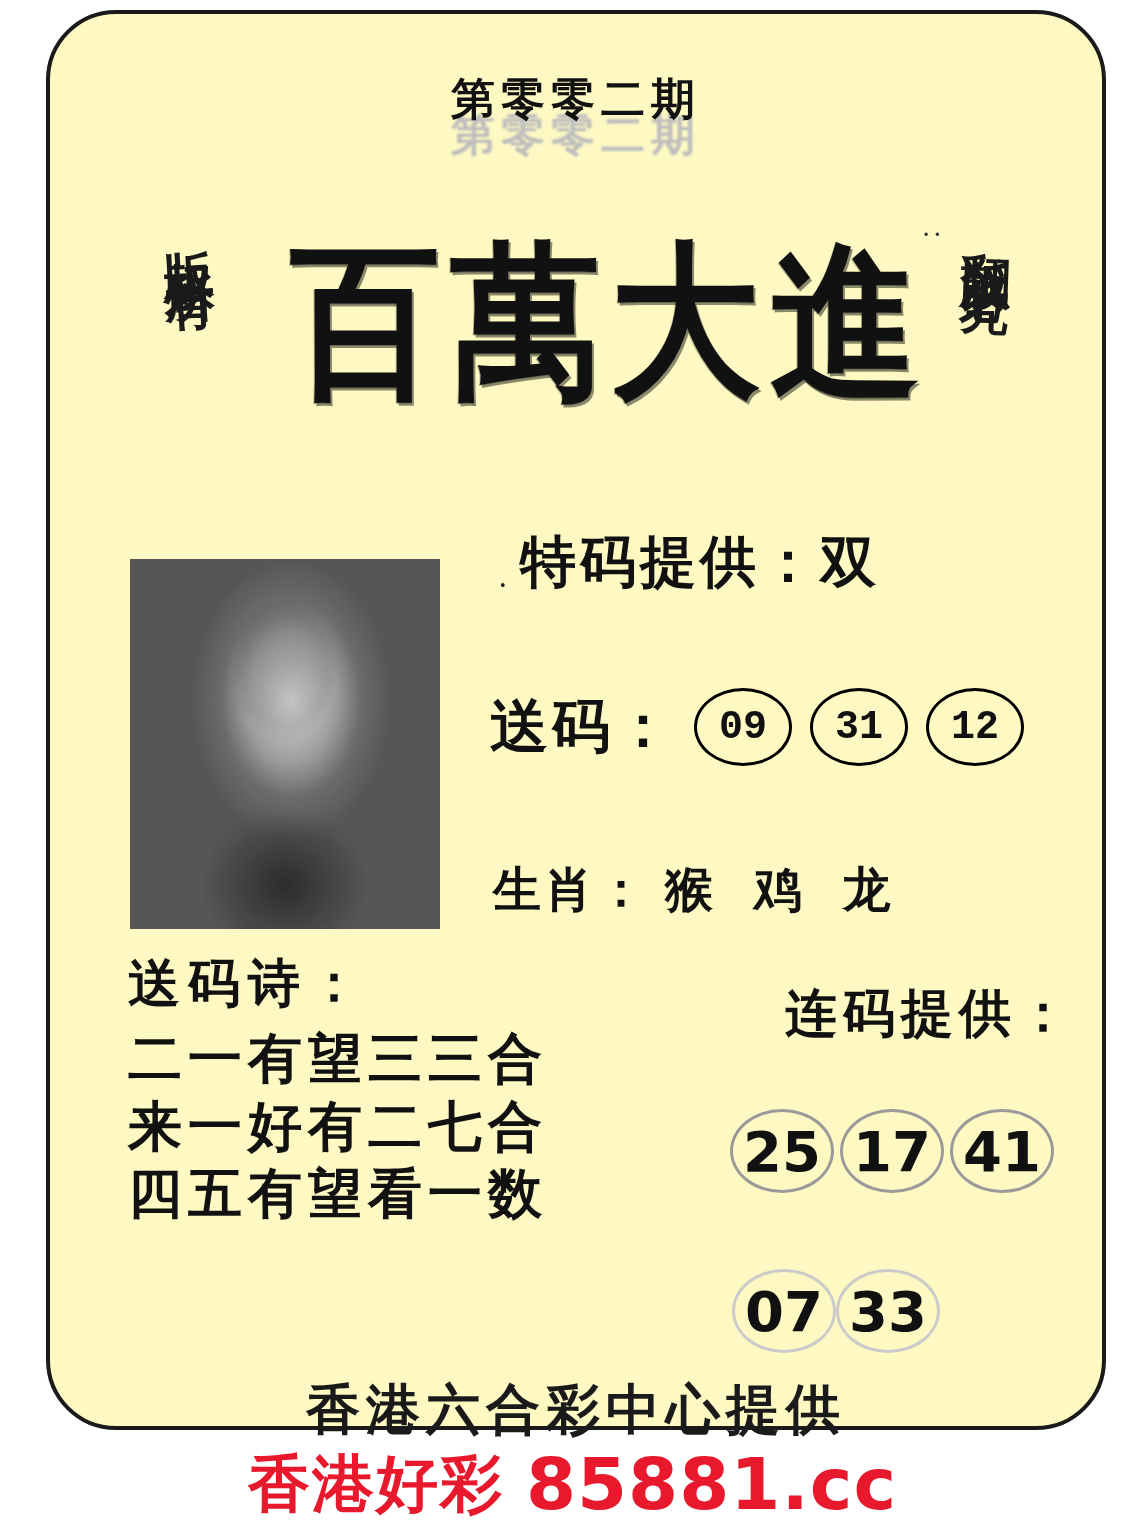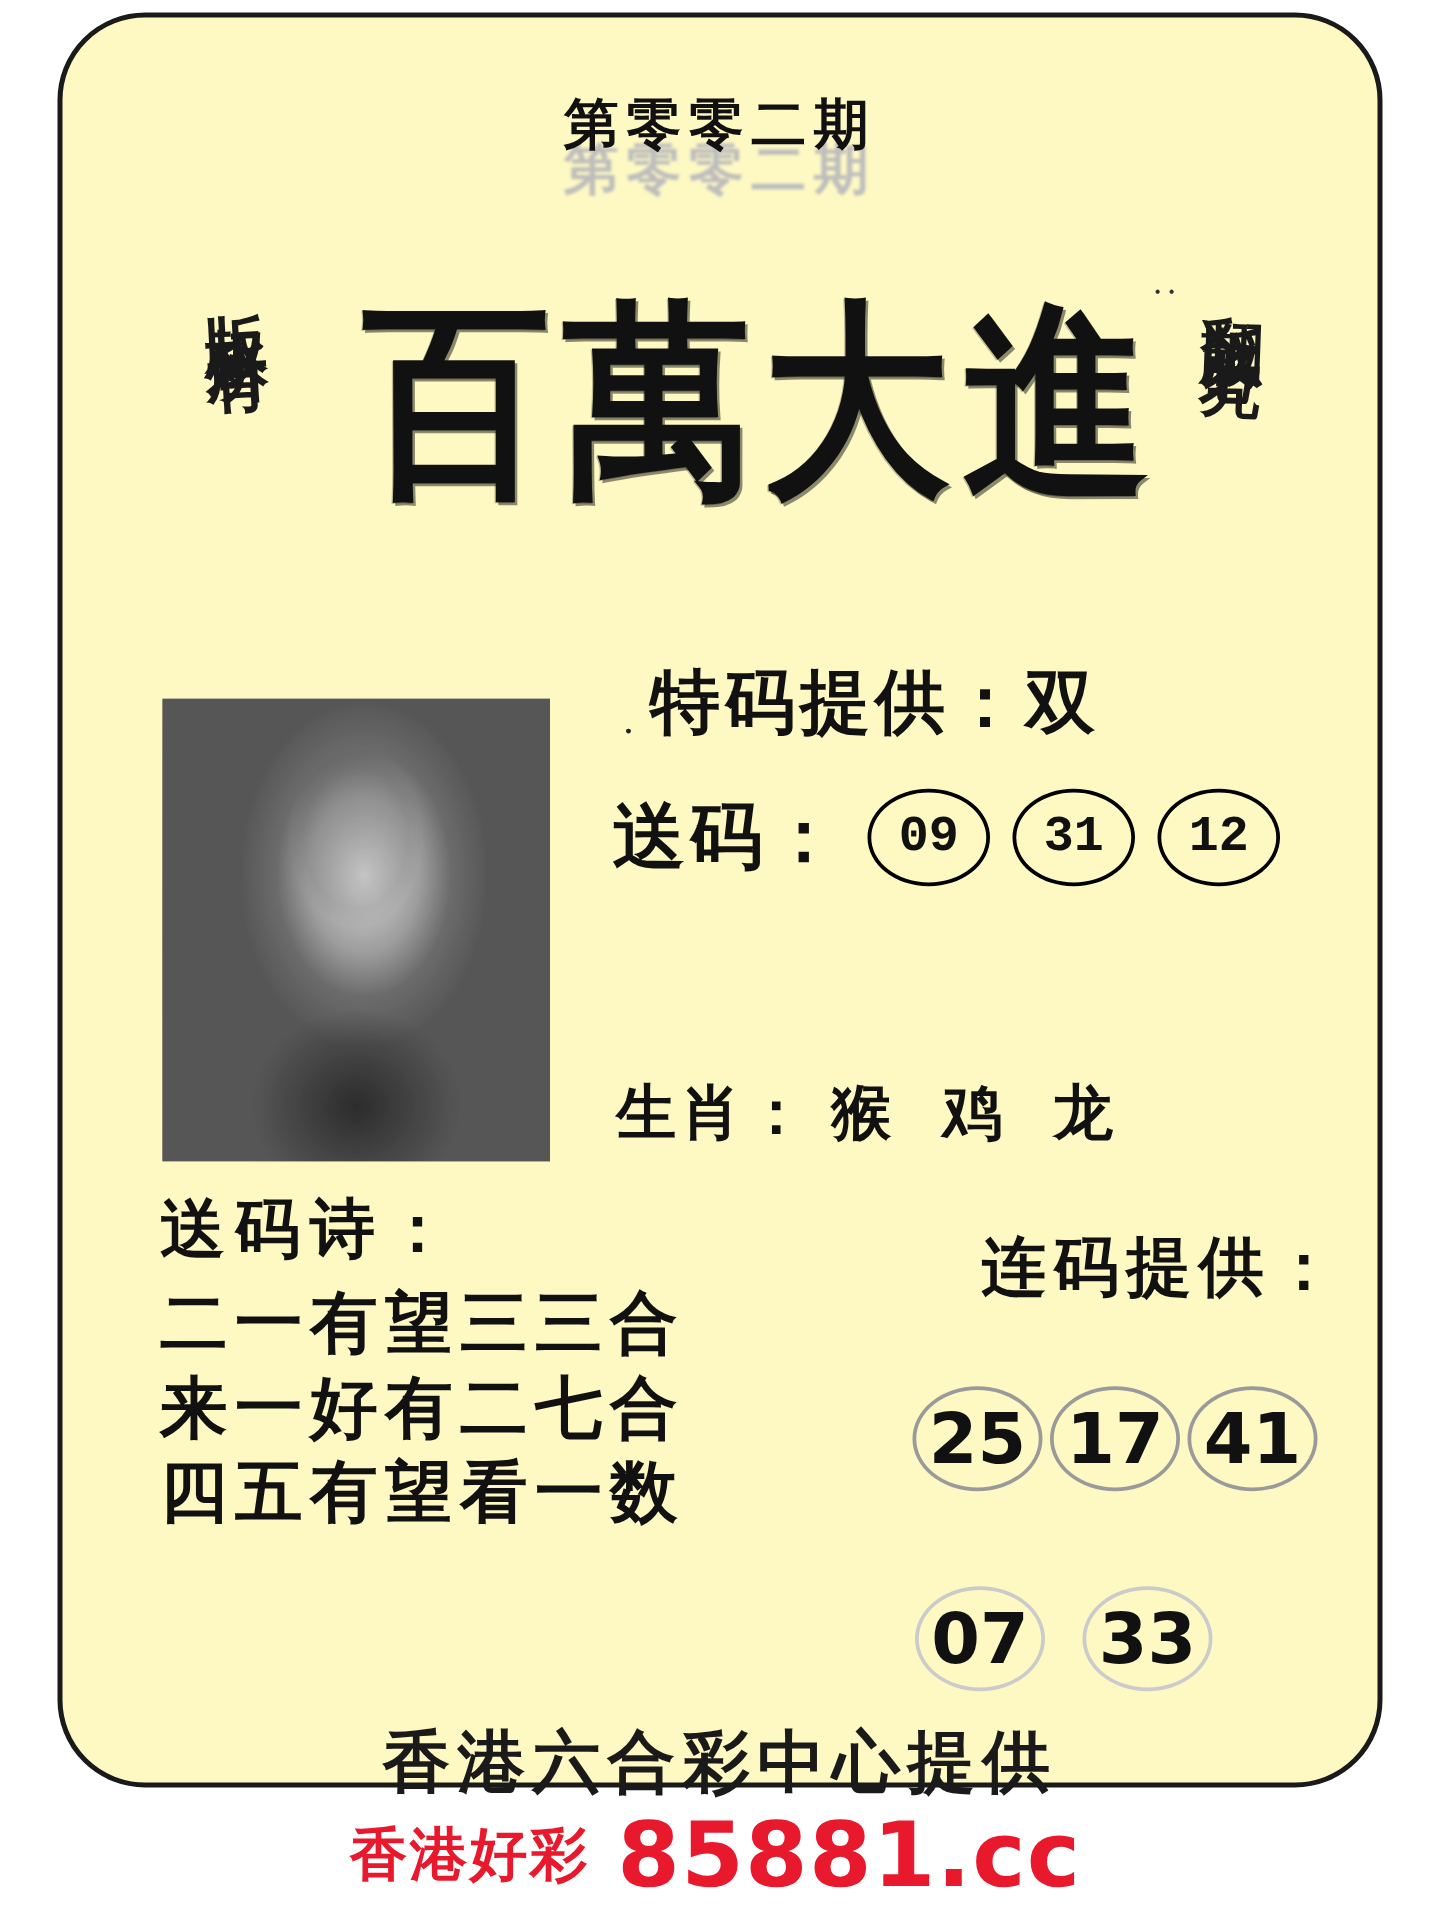--- a/index.html
+++ b/index.html
@@ -143,21 +143,21 @@
   #special-dot {
     position: absolute;
     left: 448px;
     top: 545px;
     font-size: 30px;
     color: #222;
   }
 
   #send-line {
     left: 440px;
-    top: 617px;
+    top: 674px;
     font-size: 58px;
     letter-spacing: 4px;
     display: flex;
     align-items: center;
   }
   #zodiac-line {
     left: 443px;
     top: 844px;
     font-size: 48px;
     letter-spacing: 4px;
@@ -221,21 +221,20 @@
     left: 680px;
     top: 1095px;
     display: flex;
     gap: 6px;
   }
   #lianma-row2 {
     position: absolute;
     left: 682px;
     top: 1255px;
     display: flex;
-    gap: 30px;
   }
   .ball-lg {
     width: 104px;
     height: 84px;
     border: 3px solid #9a9a9a;
     border-radius: 50%;
     display: flex;
     align-items: center;
     justify-content: center;
     font-size: 56px;
@@ -267,21 +266,21 @@
     top: 1440px;
     width: 100%;
     height: 88px;
     display: flex;
     align-items: center;
     justify-content: center;
     gap: 22px;
     font-family: "DejaVu Sans", sans-serif;
   }
   #banner .b-cn {
-    font-size: 46px;
+    font-size: 62px;
     font-weight: bold;
     color: #e8192c;
     letter-spacing: 2px;
   }
   #banner .b-num {
     font-size: 72px;
     font-weight: bold;
     color: #e8192c;
     letter-spacing: 1px;
   }

